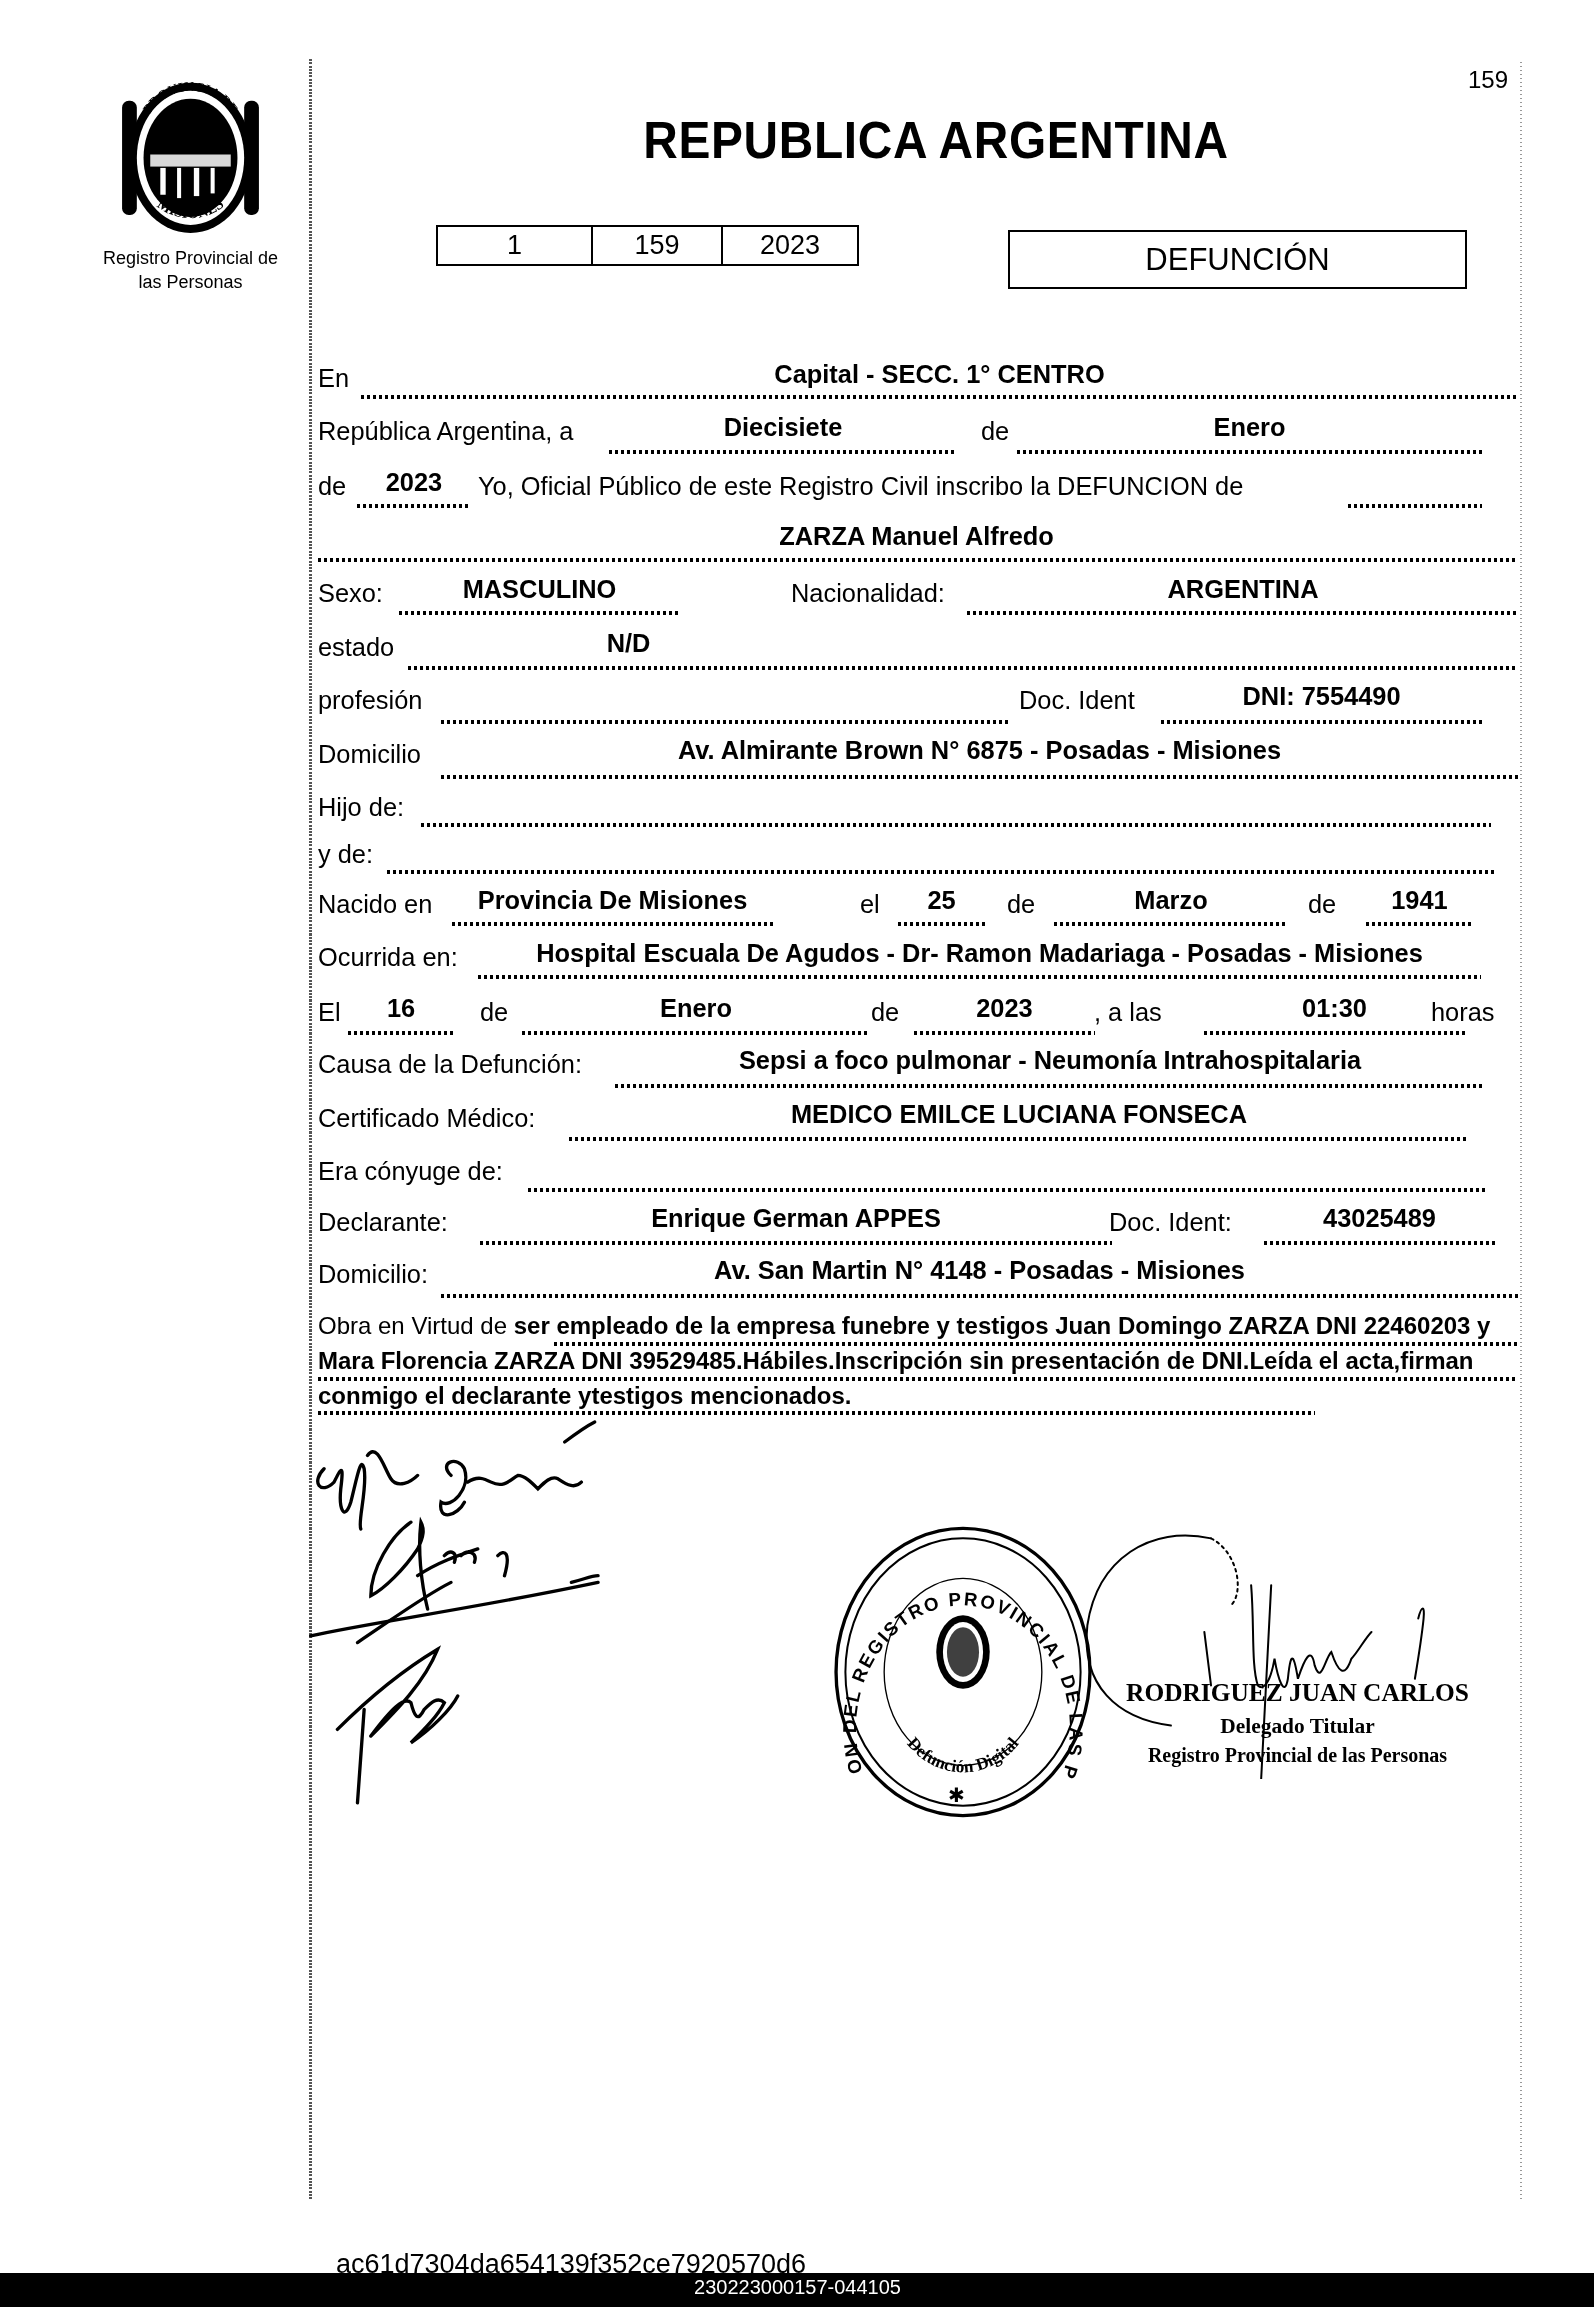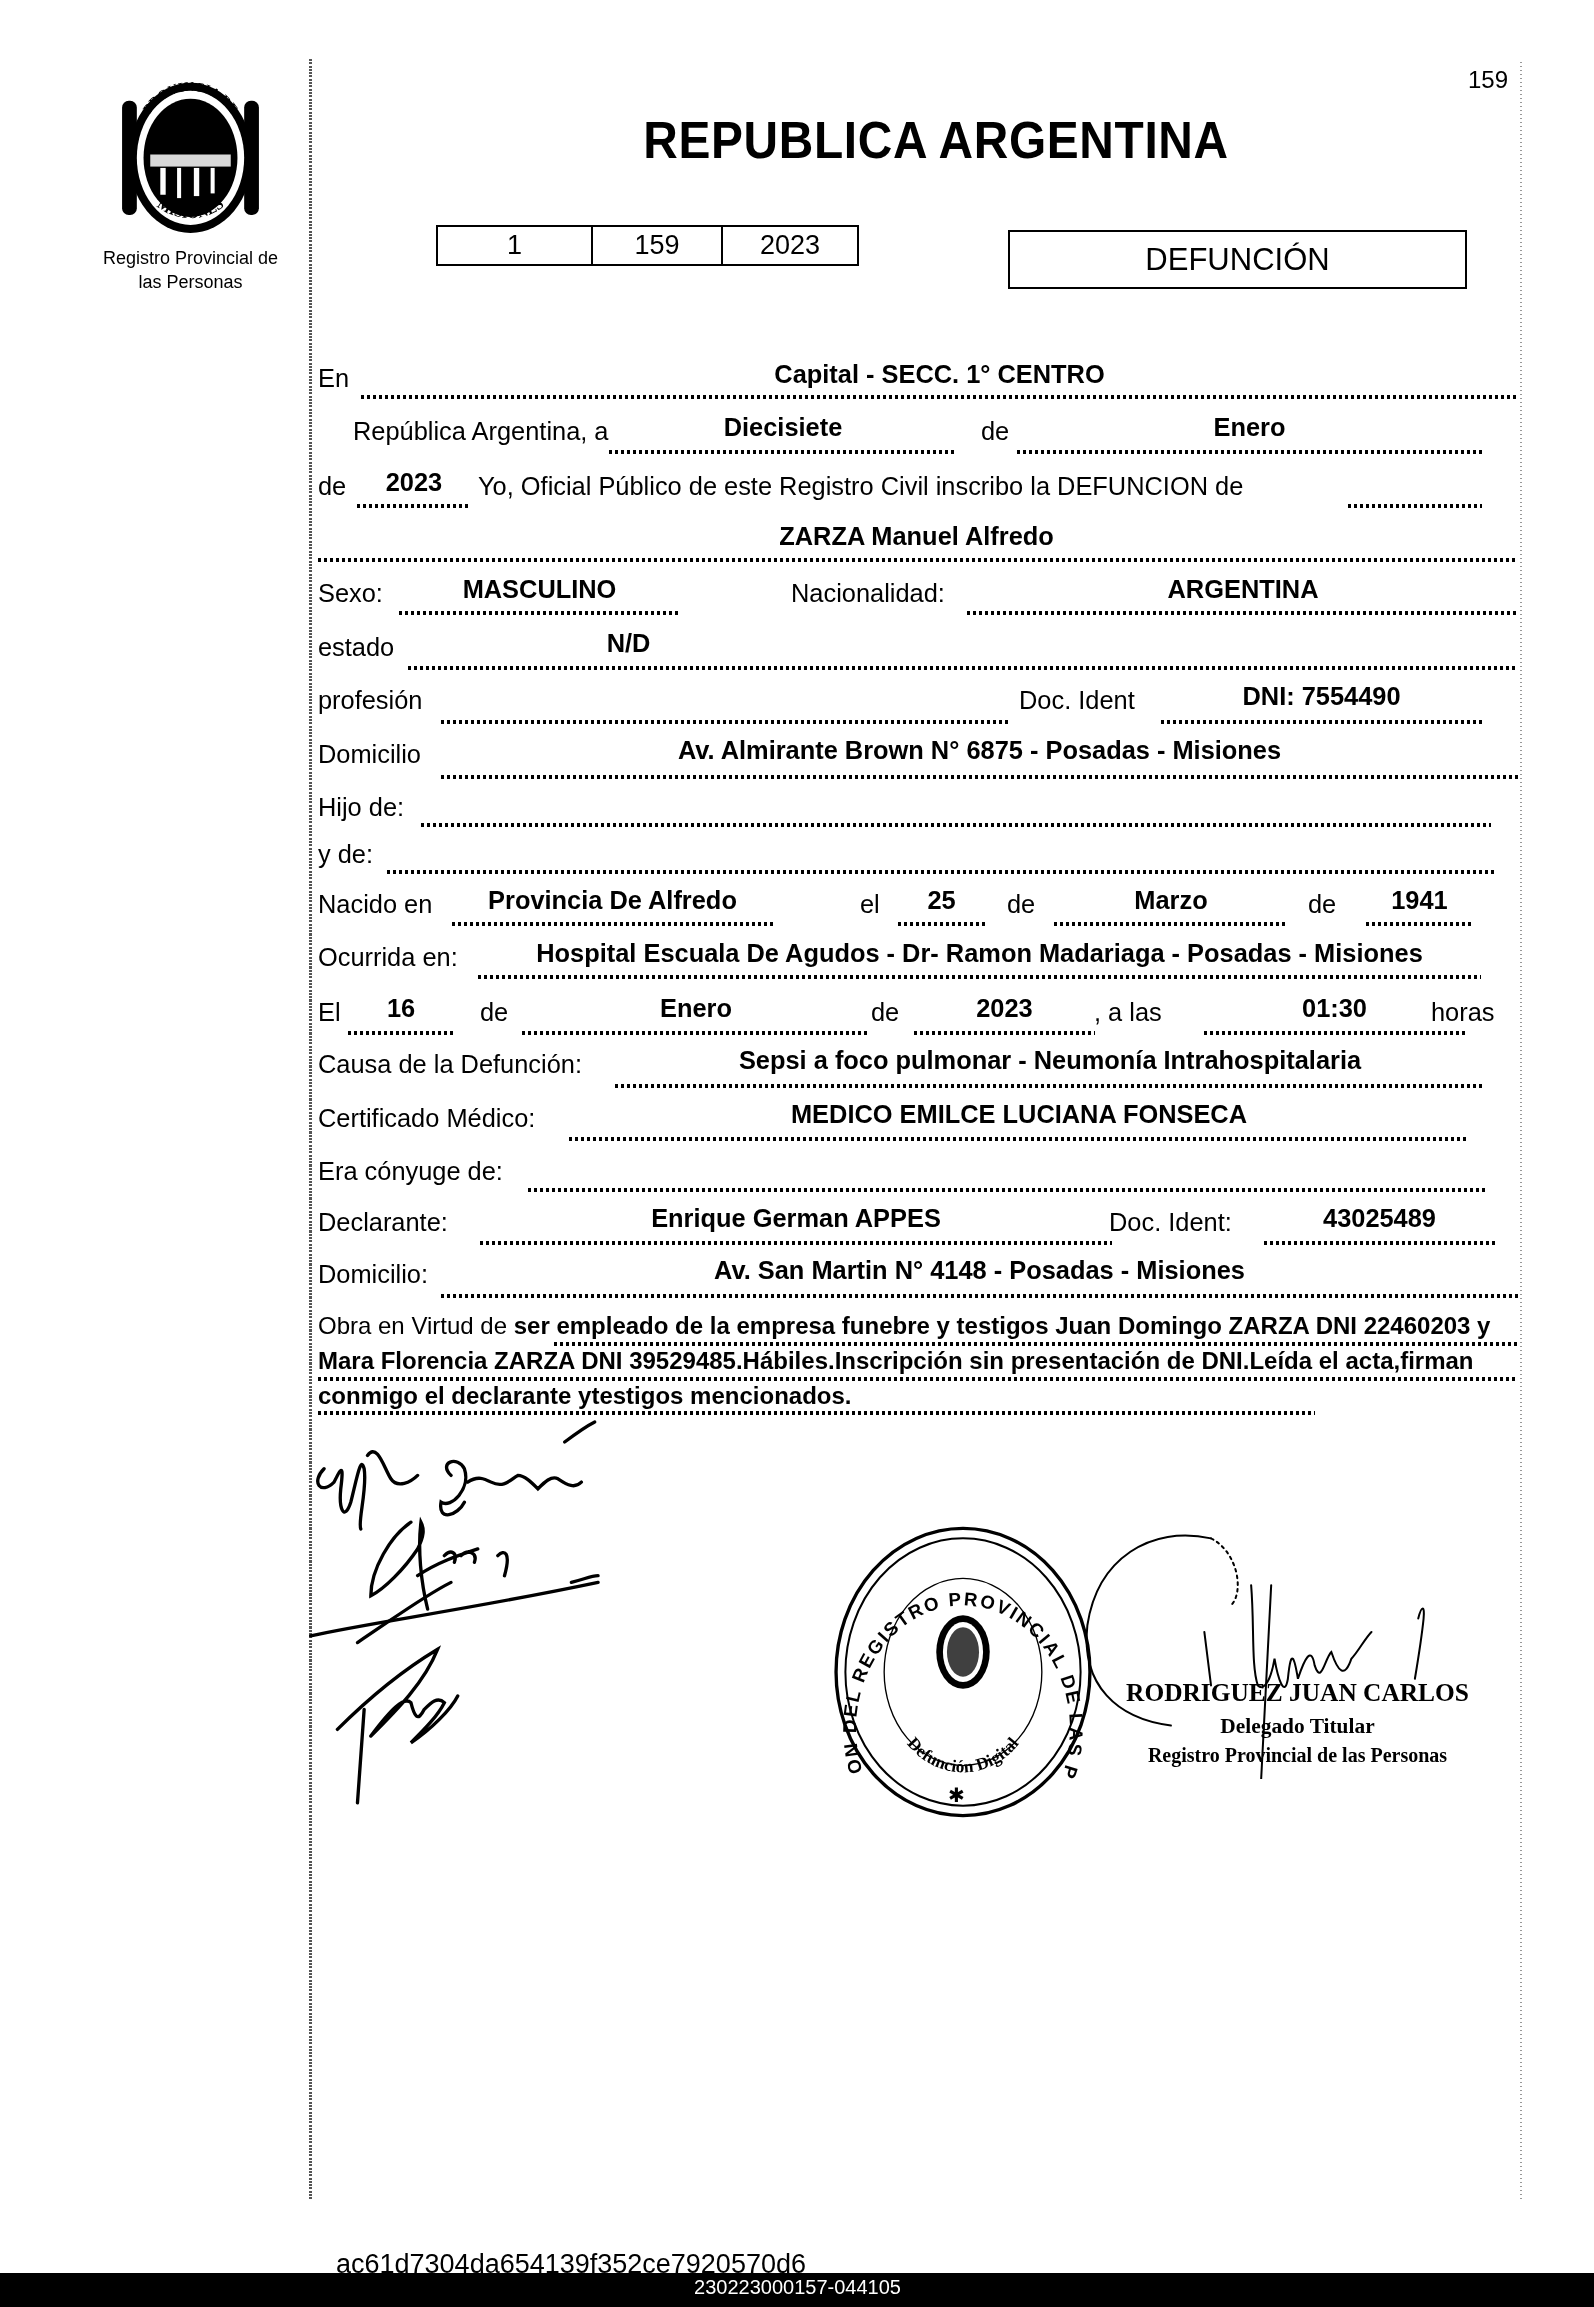--- a/index.html
+++ b/index.html
@@ -102,21 +102,21 @@
   </table>
 
 <div class="abs type-box">
   <span>DEFUNCIÓN</span>
 </div>
 
 <div class="lbl" style="left:318px;top:364px;">En</div>
 <div class="val" style="left:361px;top:360px;width:1157px;">Capital - SECC. 1° CENTRO</div>
 <div class="dots" style="left:361px;top:395px;width:1157px;"></div>
 
-<div class="lbl" style="left:318px;top:417px;margin-left:35px;">República Argentina, a</div>
+<div class="lbl" style="left:318px;top:417px;">República Argentina, a</div>
 <div class="val" style="left:609px;top:413px;width:348px;">Diecisiete</div>
 <div class="dots" style="left:609px;top:450px;width:348px;"></div>
 <div class="lbl" style="left:981px;top:417px;">de</div>
 <div class="val" style="left:1017px;top:413px;width:465px;">Enero</div>
 <div class="dots" style="left:1017px;top:450px;width:465px;"></div>
 
 <div class="lbl" style="left:318px;top:472px;">de</div>
 <div class="val" style="left:357px;top:468px;width:114px;">2023</div>
 <div class="dots" style="left:357px;top:504px;width:114px;"></div>
 <div class="lbl" style="left:478px;top:472px;">Yo, Oficial Público de este Registro Civil inscribo la DEFUNCION de</div>
@@ -149,21 +149,21 @@
 
 <div class="lbl" style="left:318px;top:793px;">Hijo de:</div>
 <div class="val" style="left:421px;top:789px;width:1070px;"></div>
 <div class="dots" style="left:421px;top:823px;width:1070px;"></div>
 
 <div class="lbl" style="left:318px;top:840px;">y de:</div>
 <div class="val" style="left:387px;top:836px;width:1110px;"></div>
 <div class="dots" style="left:387px;top:870px;width:1110px;"></div>
 
 <div class="lbl" style="left:318px;top:890px;">Nacido en</div>
-<div class="val" style="left:452px;top:886px;width:321px;">Provincia De Alfredo</div>
+<div class="val" style="left:452px;top:886px;width:321px;">Provincia De Misiones</div>
 <div class="dots" style="left:452px;top:922px;width:321px;"></div>
 <div class="lbl" style="left:860px;top:890px;">el</div>
 <div class="val" style="left:898px;top:886px;width:87px;">25</div>
 <div class="dots" style="left:898px;top:922px;width:87px;"></div>
 <div class="lbl" style="left:1007px;top:890px;">de</div>
 <div class="val" style="left:1054px;top:886px;width:234px;">Marzo</div>
 <div class="dots" style="left:1054px;top:922px;width:234px;"></div>
 <div class="lbl" style="left:1308px;top:890px;">de</div>
 <div class="val" style="left:1366px;top:886px;width:107px;">1941</div>
 <div class="dots" style="left:1366px;top:922px;width:107px;"></div>

